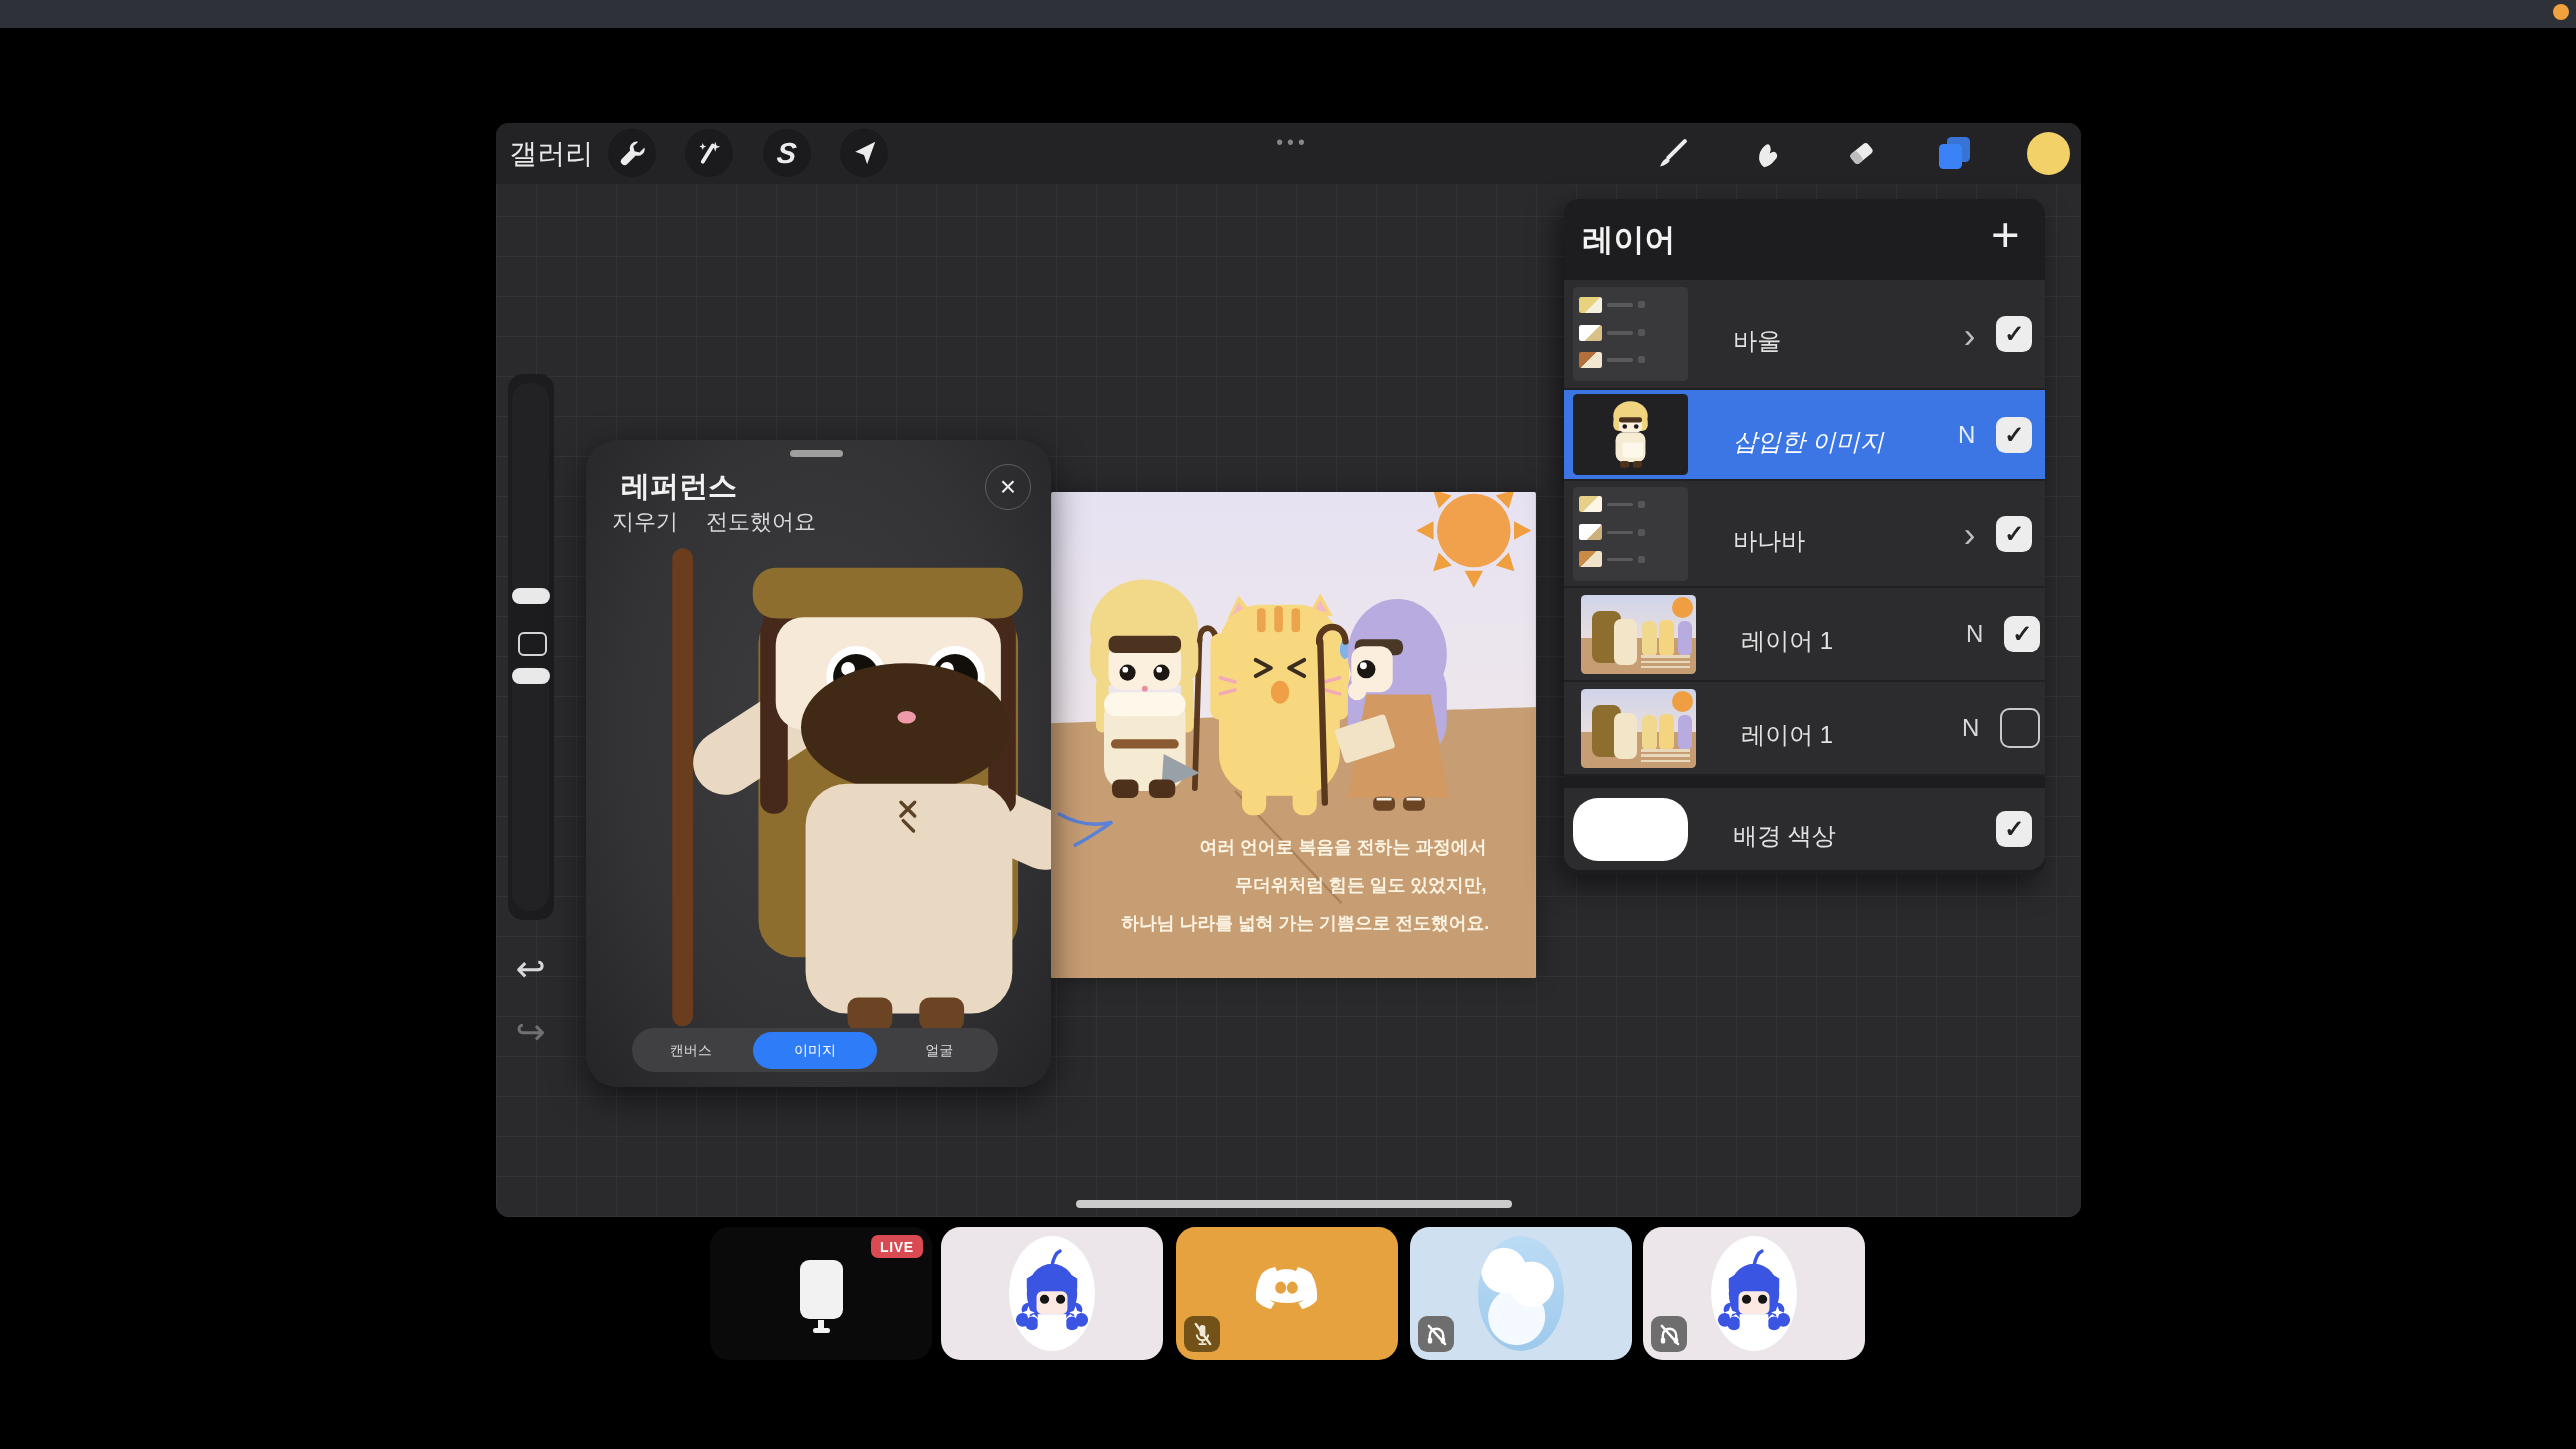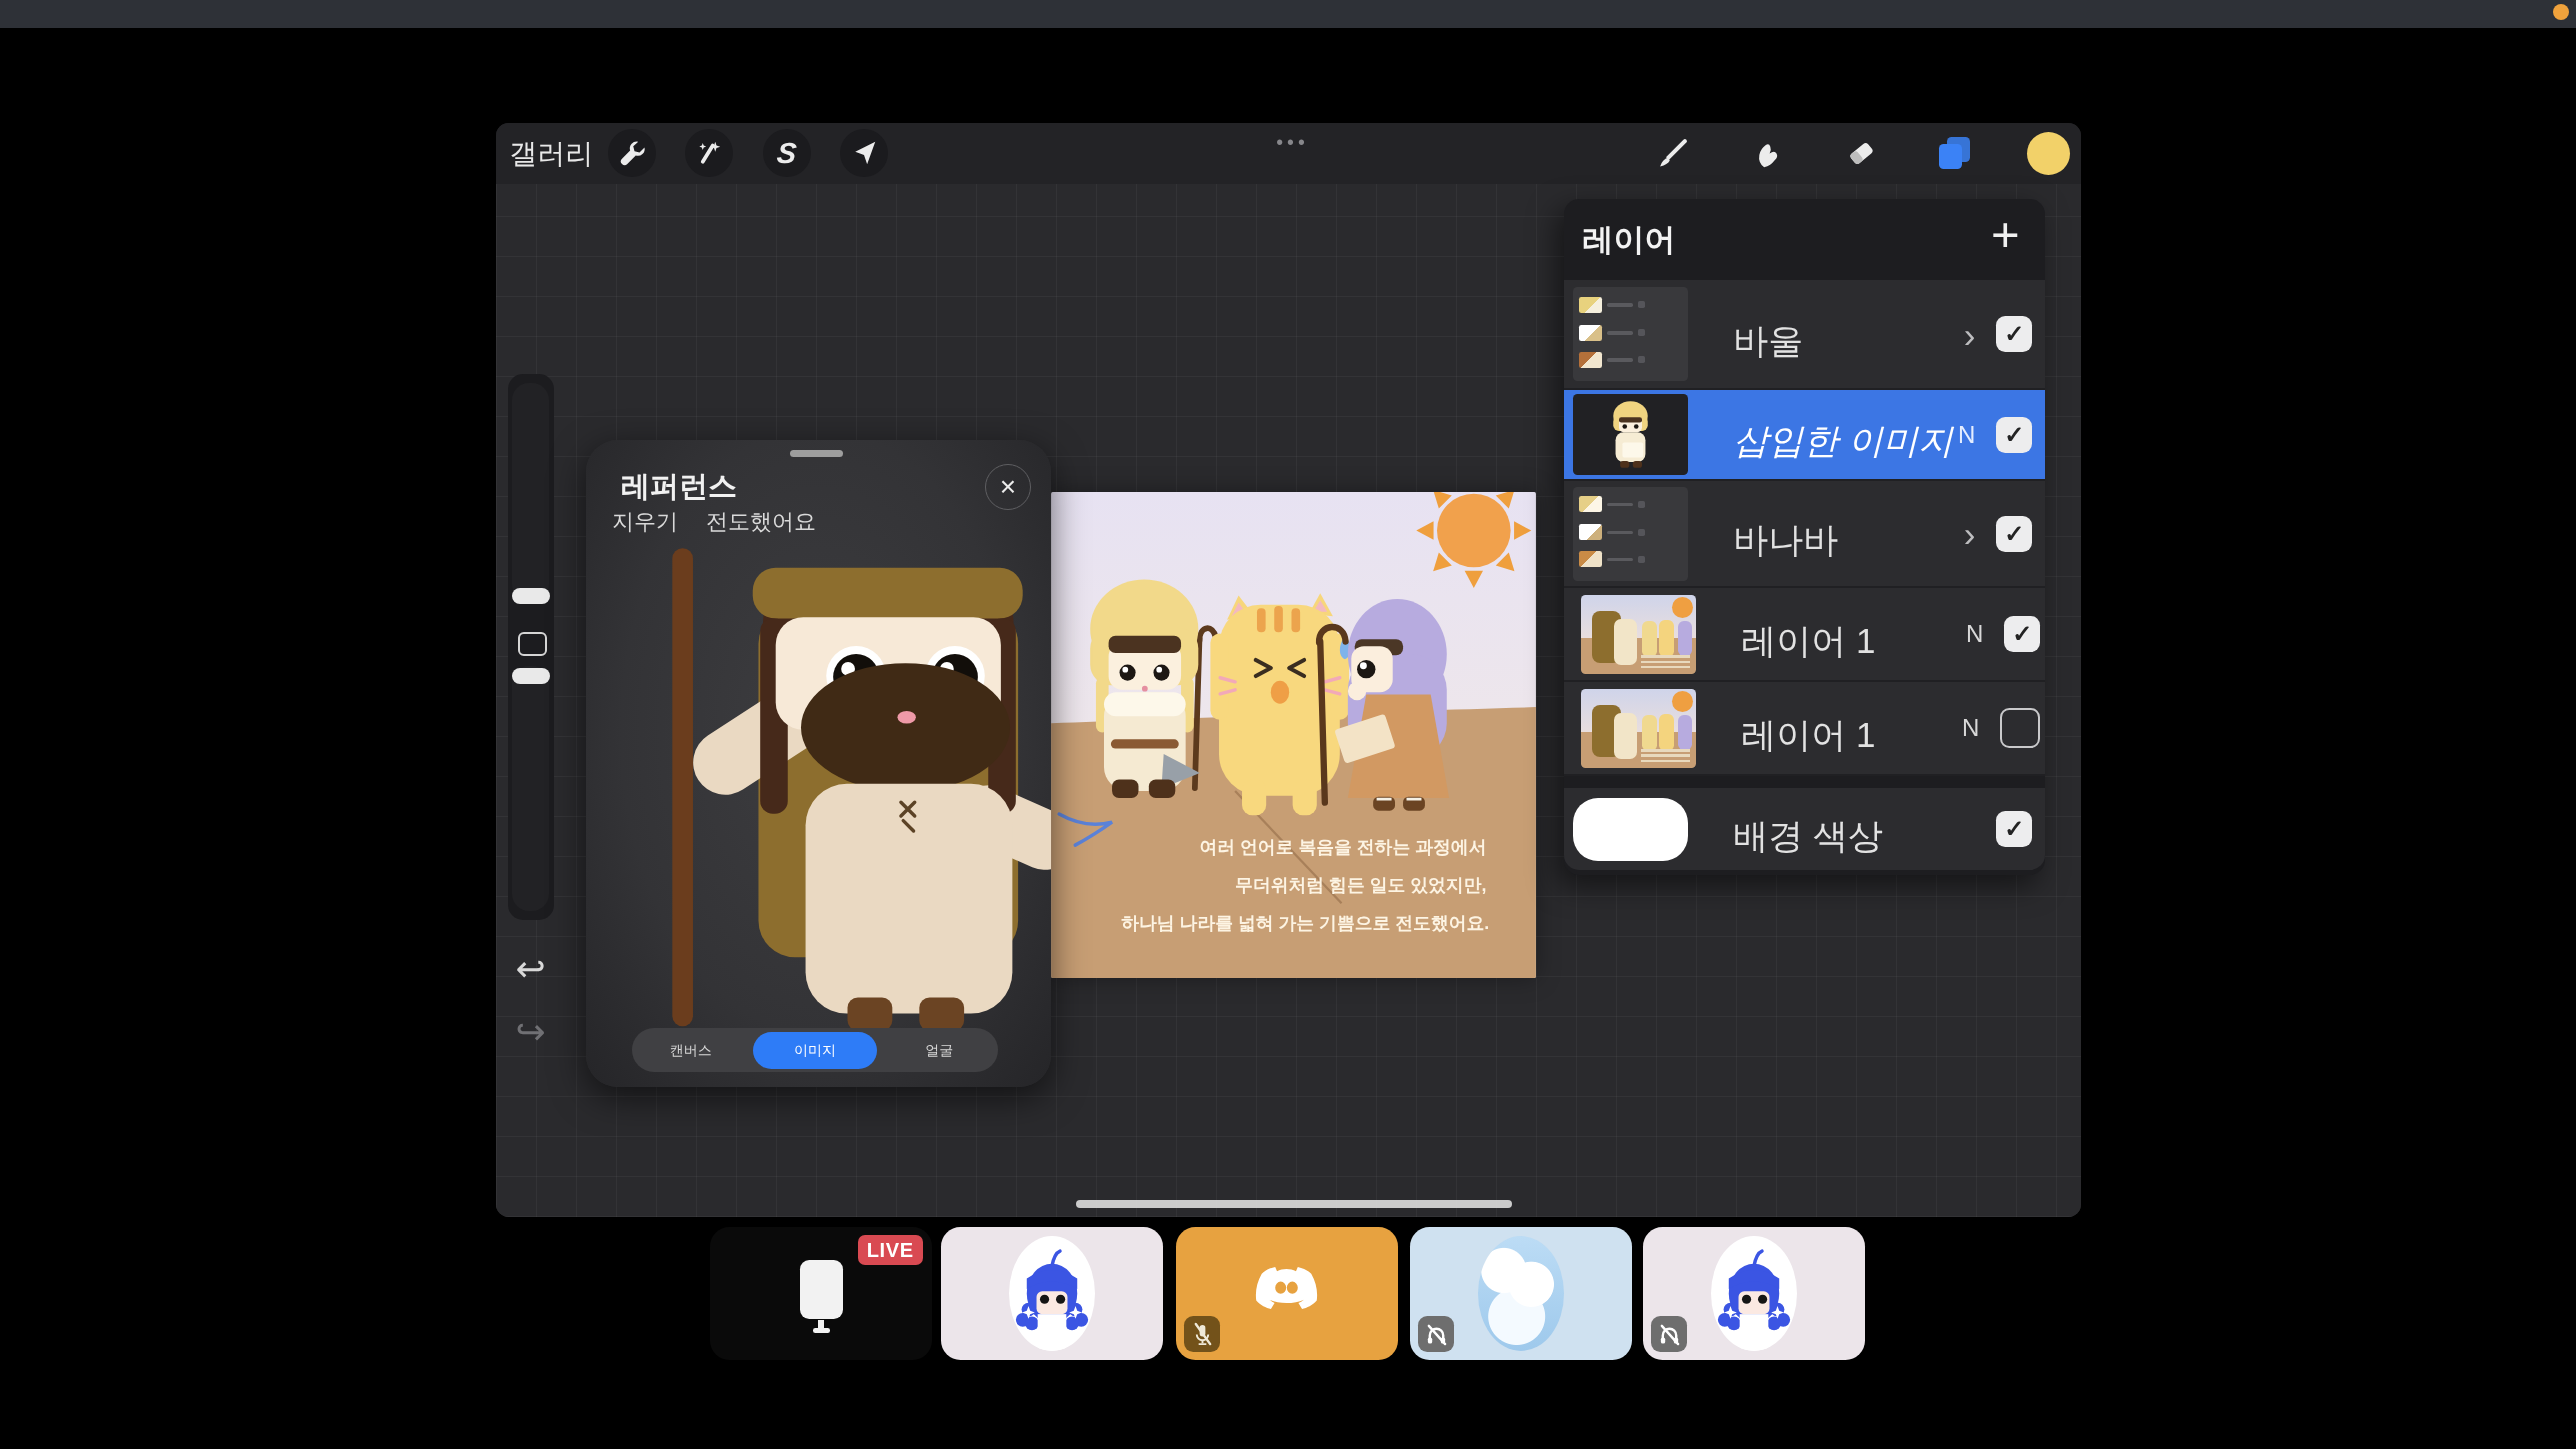--- a/index.html
+++ b/index.html
@@ -75,40 +75,40 @@
   .mini-dot{width:7px;height:7px;border-radius:1.7px;background:#55555a;}
   .ms{position:absolute;inset:0;background:linear-gradient(180deg,#cfd4ea 0%,#e9dede 55%,#c79e74 55%);}
   .ms-sun{position:absolute;right:3.5px;top:2.3px;width:21px;height:21px;border-radius:50%;background:#ef9f41;}
   .ms-c1{position:absolute;left:10.4px;top:16px;width:29px;height:52px;border-radius:8px;background:#8d6e2e;}
   .ms-c2{position:absolute;left:33px;top:24px;width:23px;height:46px;border-radius:7px;background:#f2e5c8;}
   .ms-c3{position:absolute;left:61px;top:26.5px;width:15px;height:36px;border-radius:5.8px;background:#f0d98f;}
   .ms-c4{position:absolute;left:78px;top:25px;width:15px;height:37px;border-radius:5.8px;background:#f4d47e;}
   .ms-c5{position:absolute;left:97px;top:26.5px;width:14px;height:35px;border-radius:5.8px;background:#b7abdf;}
   .ms-txt{position:absolute;right:5.8px;bottom:5.8px;width:49px;height:12.6px;
     background:repeating-linear-gradient(0deg,#e8d9bd 0 2.3px,transparent 2.3px 5.2px);}
-  .row-label{margin-left:45px;font-size:35px;color:#e2e2e2;flex:1 1 auto;margin-top:14px;}
+  .row-label{margin-left:45px;font-size:24px;color:#e2e2e2;flex:1 1 auto;margin-top:14px;}
   .row.selected .row-label{color:#fff;font-style:italic;}
   .chev{flex:0 0 auto;margin-right:21px;color:#bdbdbf;font-size:35px;line-height:35px;}
   .blend{flex:0 0 auto;margin-right:21px;color:#d8d8d8;font-size:24px;}
   .row.selected .blend{color:#e4edff;}
   .cb{flex:0 0 auto;margin-right:12.6px;width:36px;height:36px;border-radius:9.2px;display:flex;align-items:center;justify-content:center;}
   .cb.on{background:#ededee;color:#232323;font-size:24px;font-weight:bold;}
   .cb.off{border:2.9px solid #c9c9cb;background:transparent;color:transparent;}
 
   .homebar{position:absolute;left:580px;top:1077px;width:436px;height:8px;border-radius:4.6px;background:#d9d9d9;opacity:.92;}
 
   
   .callbar{position:absolute;left:0;top:1227px;width:2576px;height:138px;}
   .tile{position:absolute;top:0;width:222px;height:133px;border-radius:19.5px;overflow:hidden;}
   .tile.t1{background:#0a0a0a;}
   .tile.t2{background:var(--tile-pink);}
   .tile.t3{background:var(--tile-orange);}
   .tile.t4{background:var(--tile-blue);}
   .tile.t5{background:var(--tile-pink);}
-  .live{position:absolute;right:9.2px;top:8px;background:var(--live);color:#fff;font-weight:bold;font-size:20px;
+  .live{position:absolute;right:9.2px;top:8px;background:var(--live);color:#fff;font-weight:bold;font-size:14px;
     padding:3.5px 9.2px;border-radius:7px;letter-spacing:0.6px;}
   .monitor{position:absolute;left:90px;top:33px;width:43px;height:59px;border-radius:9.2px;background:#f2f2f2;}
   .monitor:after{content:"";position:absolute;left:18.4px;top:60px;width:5.8px;height:9.2px;background:#f2f2f2;}
   .monitor:before{content:"";position:absolute;left:12.6px;top:68px;width:17px;height:4.6px;border-radius:2.3px;background:#f2f2f2;}
   .avatar{position:absolute;left:68px;top:9.2px;width:86px;height:115px;border-radius:50%;background:#fff;overflow:hidden;}
   .badge{position:absolute;left:8px;bottom:8px;width:36px;height:36px;border-radius:9.2px;display:flex;align-items:center;justify-content:center;}
   .badge.olive{background:rgba(52,40,6,.65);}
   .badge.gray{background:#6e6e6e;}
   .cloudav{position:absolute;left:68px;top:9.2px;width:86px;height:115px;border-radius:50%;overflow:hidden;
     background:radial-gradient(circle at 30% 30%,#fff 0 22%,transparent 23%),

